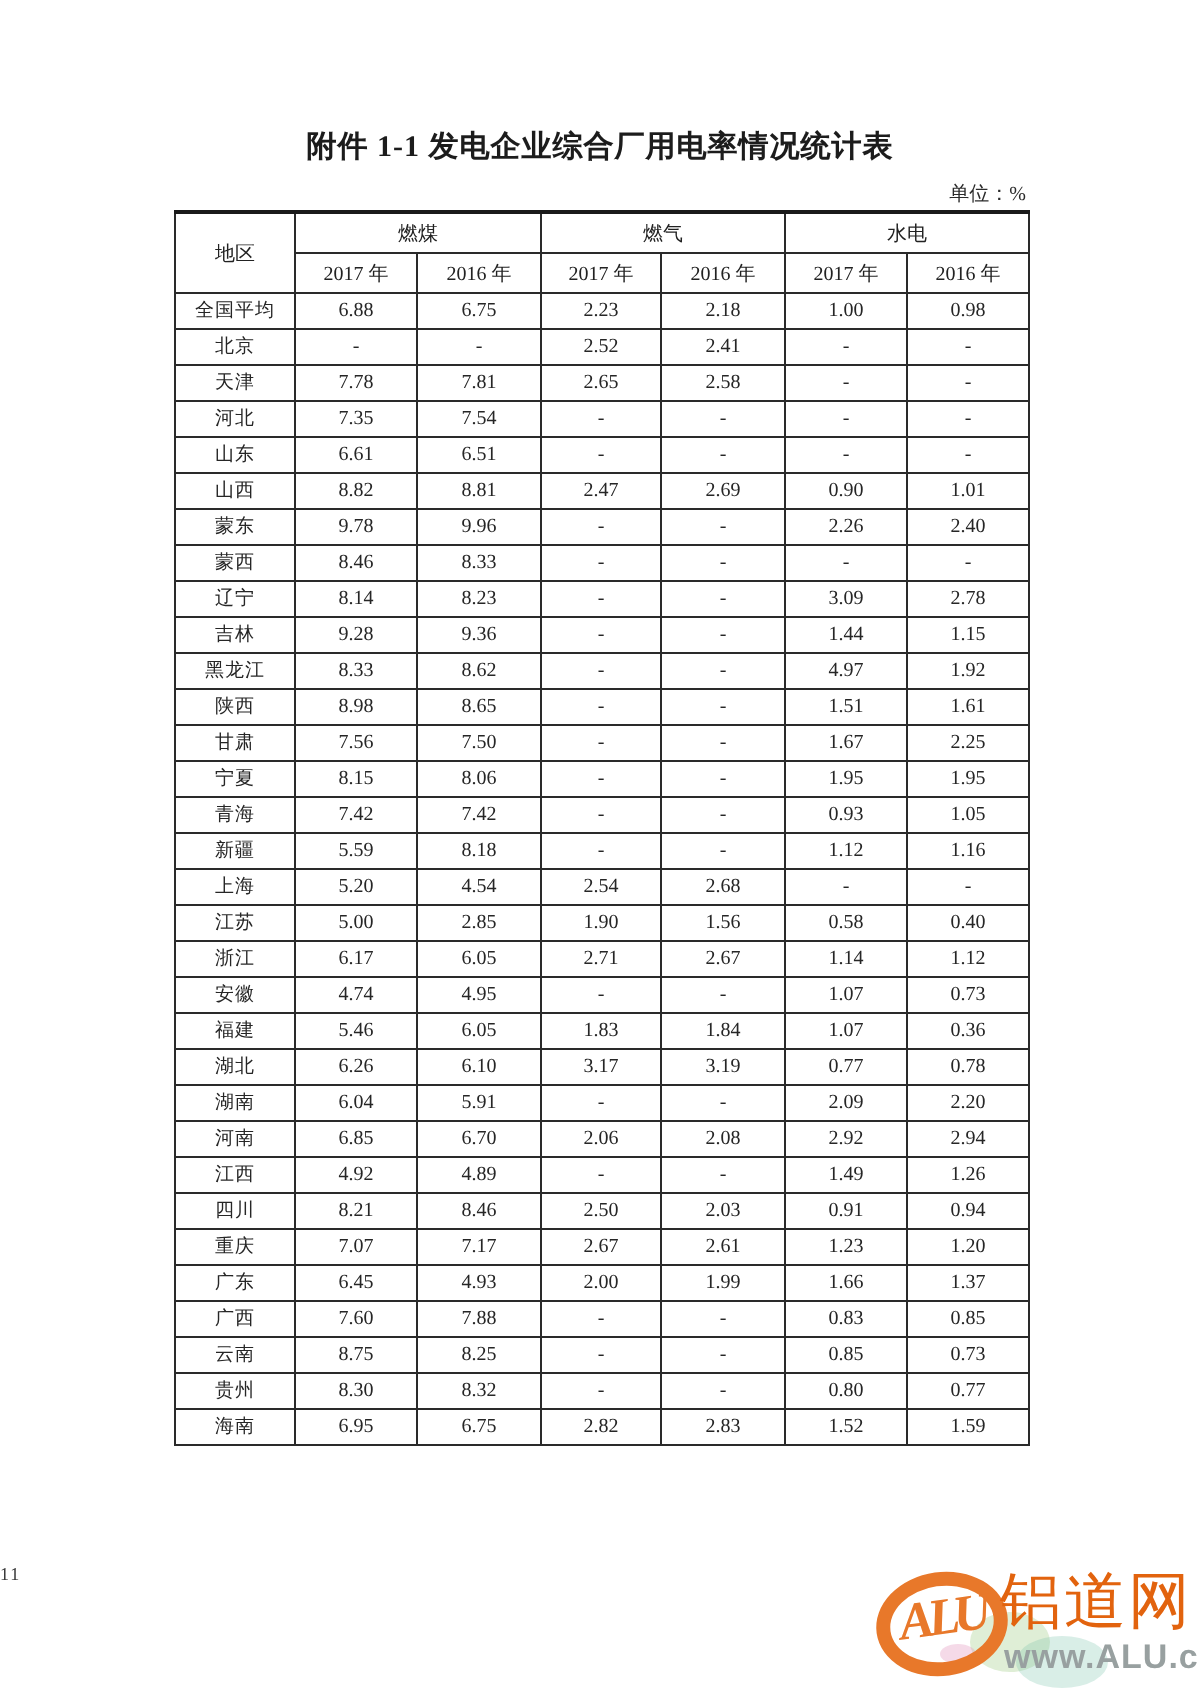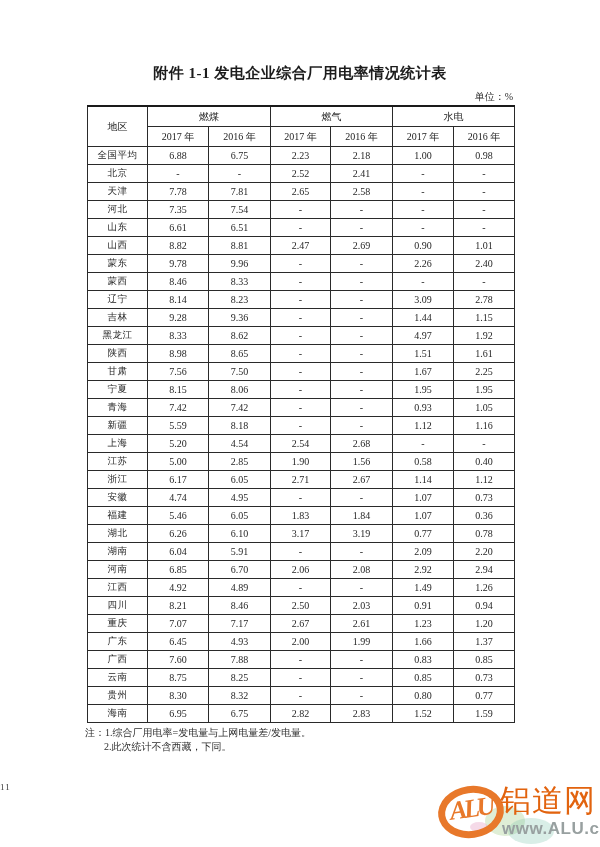--- a/index.html
+++ b/index.html
@@ -397,22 +397,20 @@
           <td>6.75</td>
           <td>2.82</td>
           <td>2.83</td>
           <td>1.52</td>
           <td>1.59</td>
         </tr>
       </tbody>
   </table>
 
   <div class="notes">
-    <div class="note-line"><span>注：</span><span>1.综合厂用电率=发电量与上网电量差/发电量。</span></div>
-    <div class="note-line indent">2.此次统计不含西藏，下同。</div>
   </div>
 
   <div class="page-number">11</div>
 
   <div class="watermark">
     <div class="wm-blob blob-a"></div>
     <div class="wm-blob blob-b"></div>
     <div class="wm-blob blob-c"></div>
     <div class="logo-mark">
       <span>ALU</span>

